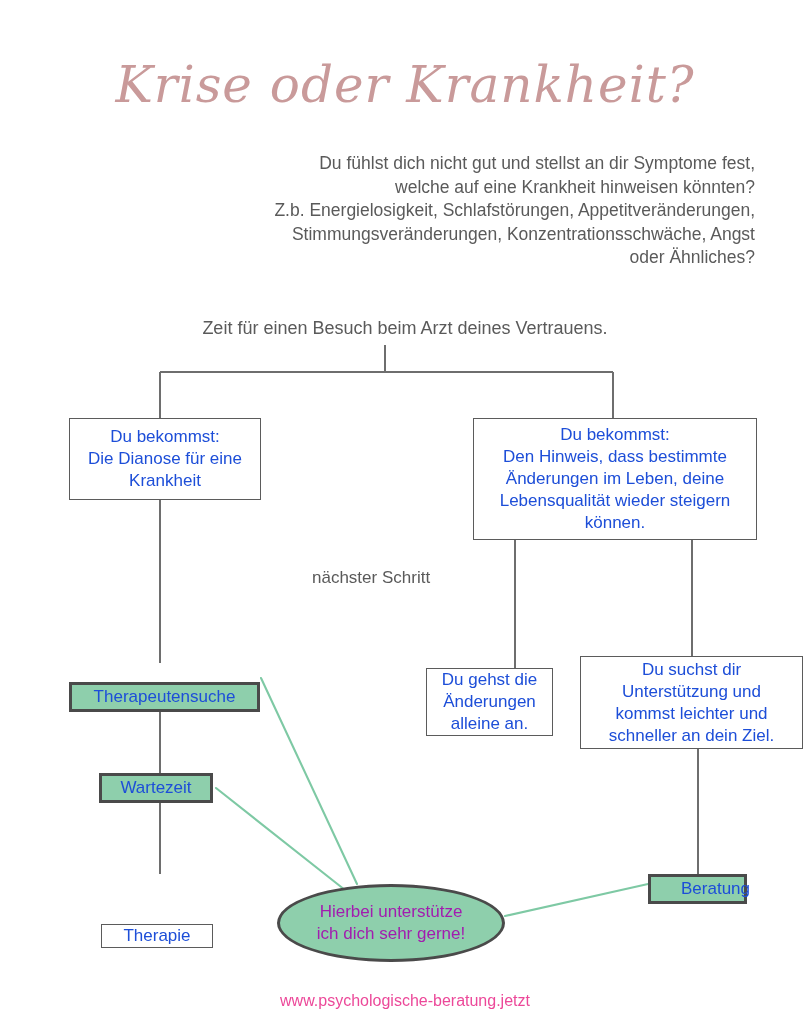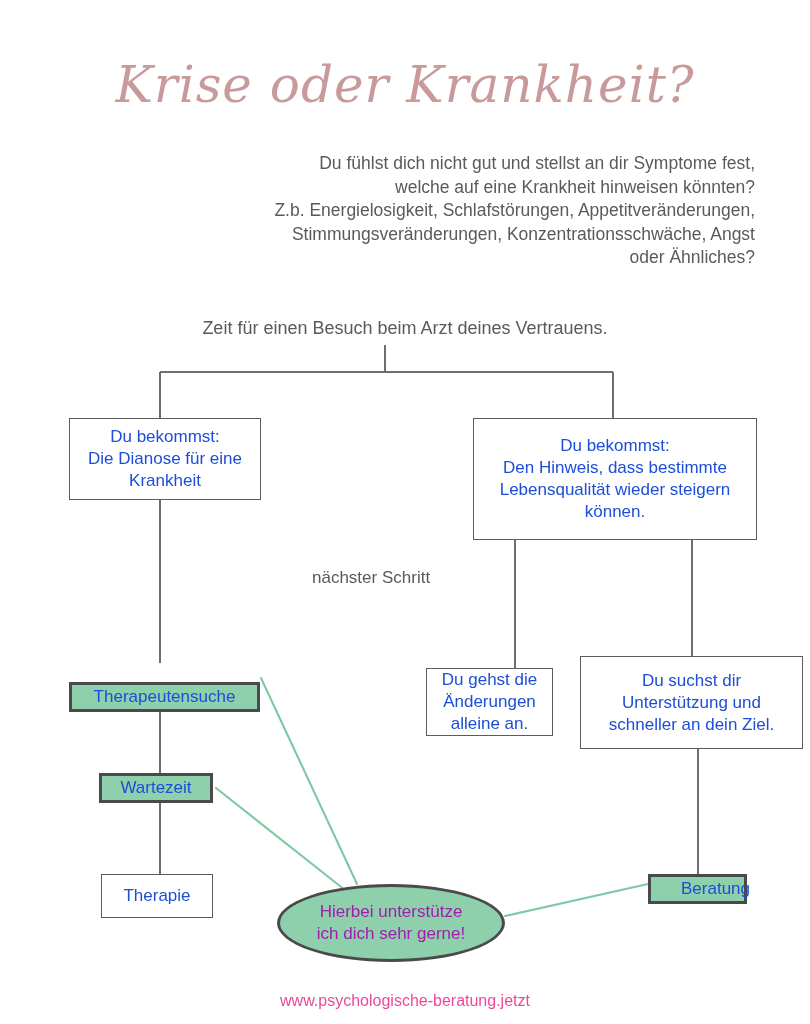--- a/index.html
+++ b/index.html
@@ -92,21 +92,21 @@
     background: #8ecfac;
     border: 3.2px solid #4a4a4a;
     font-size: 17px;
   }
 
   
   #box-diagnosis  { left: 69px;  top: 418px; width: 192px; height: 82px; }
   #box-hinweis    { left: 473px; top: 418px; width: 284px; height: 122px; }
   #box-alleine    { left: 426px; top: 668px; width: 127px; height: 68px; }
   #box-unterstuetz{ left: 580px; top: 656px; width: 223px; height: 93px; }
-  #box-therapie   { left: 101px; top: 874px; width: 112px; height: 44px; }
+  #box-therapie   { left: 101px; top: 924px; width: 112px; height: 24px; }
 
   #box-therapeutensuche { left: 69px;  top: 663px; width: 191px; height: 30px; margin-top: 19px; }
   #box-wartezeit        { left: 99px;  top: 773px; width: 114px; height: 30px; }
   #box-beratung         { left: 648px; top: 874px; width: 99px;  height: 30px; padding-left: 36px; }
 
   
   .step-label {
     position: absolute;
     left: 312px;
     top: 568px;
@@ -198,20 +198,21 @@
       <div>Du bekommst:</div>
       <div>Die Dianose für eine</div>
       <div>Krankheit</div>
     </div>
   </div>
 
   <div class="node thin" id="box-hinweis">
     <div>
       <div>Du bekommst:</div>
       <div>Den Hinweis, dass bestimmte</div>
+      <div>Änderungen im Leben, deine</div>
       <div>Lebensqualität wieder steigern</div>
       <div>können.</div>
     </div>
   </div>
 
   <div class="step-label">nächster Schritt</div>
 
   <div class="node green" id="box-therapeutensuche">
     <span>Therapeutensuche</span>
   </div>
@@ -229,20 +230,21 @@
       <div>Du gehst die</div>
       <div>Änderungen</div>
       <div>alleine an.</div>
     </div>
   </div>
 
   <div class="node thin" id="box-unterstuetz">
     <div>
       <div>Du suchst dir</div>
       <div>Unterstützung und</div>
+      <div>kommst leichter und</div>
       <div>schneller an dein Ziel.</div>
     </div>
   </div>
 
   <div class="node green" id="box-beratung">
     <span>Beratung</span>
   </div>
 
   <div class="ellipse">
     <div>

